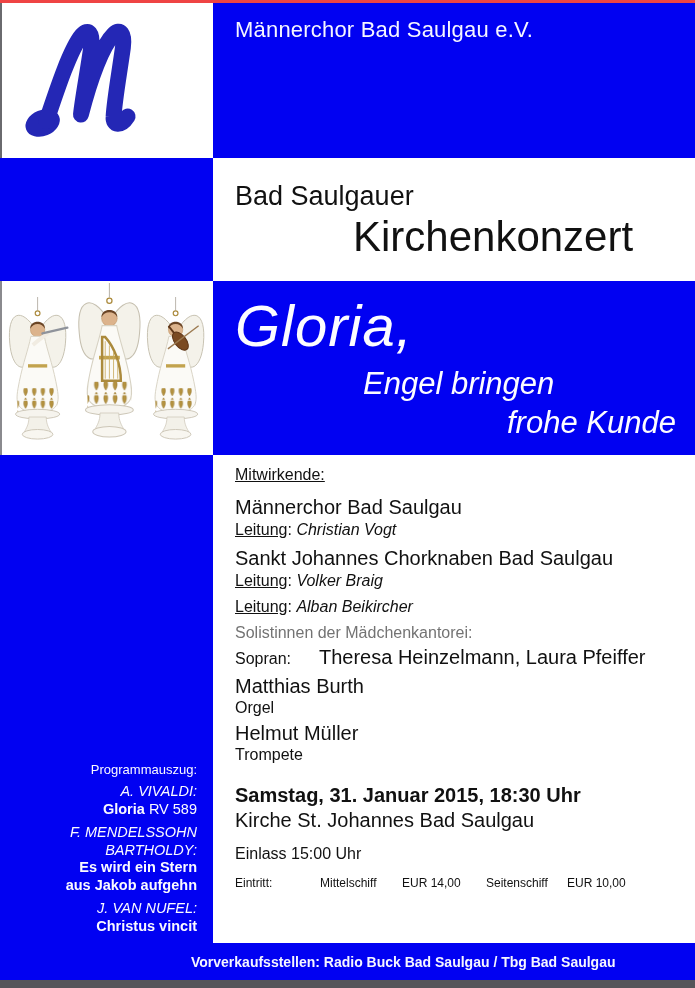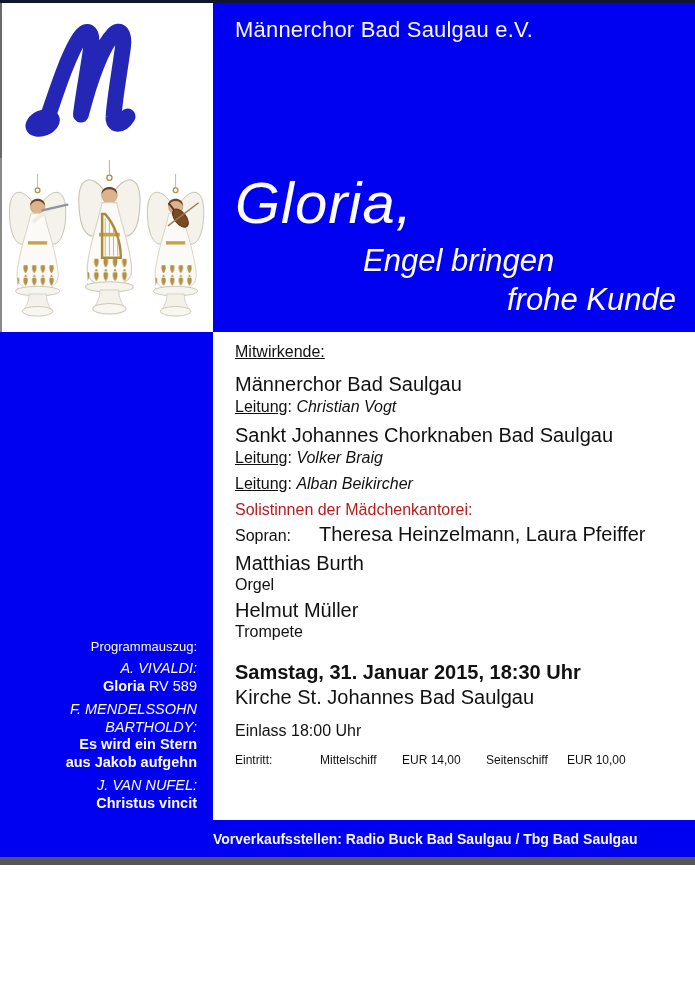--- a/index.html
+++ b/index.html
@@ -3,21 +3,21 @@
 <meta charset="utf-8">
 <style>
   html,body{margin:0;padding:0;background:#c9c9c9;}
   .page{
     position:relative;
     width:695px;height:988px;
     margin:0 auto;
     background:#ffffff;
     font-family:"Liberation Sans","DejaVu Sans",sans-serif;
     box-sizing:border-box;
-    border-top:3px solid #0f172a;
+    border-top:3px solid #ef4444;
     overflow:hidden;
   }
   .row{display:flex;width:695px;}
   .col-l{width:213px;flex:none;box-sizing:border-box;}
   .col-r{flex:1;box-sizing:border-box;}
   .blue{background:#0101f2;}
 
   
   .row1{height:155px;}
   .logo-box{
@@ -52,41 +52,41 @@
   .prog-composer{font-style:italic;}
   .prog-work{font-weight:bold;}
   .prog-gap{height:6px;}
 
   .main-col{background:#fff;padding:10px 0 0 22px;overflow:hidden;}
   .mw-heading{font-size:16px;text-decoration:underline;line-height:20px;margin-bottom:10px;color:#111;}
   .group-name{font-size:20px;line-height:24px;color:#111;margin-bottom:1px;}
   .leitung-line{font-size:16px;line-height:20px;color:#111;margin-bottom:6px;}
   .leitung-label{text-decoration:underline;}
   .leitung-person{font-style:italic;}
-  .sol-heading{font-size:16px;line-height:20px;color:#b91c1c;margin-bottom:2px;}
+  .sol-heading{font-size:16px;line-height:20px;color:#737373;margin-bottom:2px;}
   .sol-row{display:flex;align-items:baseline;line-height:24px;margin-bottom:1px;color:#111;}
   .sol-label{font-size:16px;width:84px;flex:none;}
   .sol-names{font-size:20px;}
   .mus-name{font-size:20px;line-height:24px;color:#111;margin-top:3px;}
   .mus-instr{font-size:16px;line-height:20px;color:#111;margin-bottom:2px;}
   .event-block{margin-top:18px;color:#111;}
   .ev-date{font-size:20px;font-weight:bold;line-height:25px;}
   .ev-venue{font-size:20px;line-height:25px;margin-bottom:11px;}
   .ev-admission{font-size:16px;line-height:20px;margin-bottom:11px;}
   .price-row{display:flex;font-size:12px;line-height:17px;color:#111;}
   .pr-label{width:85px;flex:none;}
   .pr-c1{width:82px;flex:none;}
   .pr-p1{width:84px;flex:none;}
   .pr-c2{width:81px;flex:none;}
 
   
   .footer-bar{
     height:37px;display:flex;align-items:center;
     color:#f6f6ff;font-size:14px;font-weight:600;
-    padding-left:22px;box-sizing:border-box;
+    box-sizing:border-box;
   }
   .footer-bar .pad{width:191px;flex:none;}
   .bottom-strip{height:8px;background:#55555a;width:695px;}
 </style>
 </head>
 <body>
 
 <div class="page">
 
   <div class="row row1">
@@ -96,20 +96,27 @@
         <path d="M34,118 C46,82 60,40 72,26 C79,18 84,24 82,39 C78,67 73,93 71,111
                  C81,72 94,37 106,25 C113,18 118,24 116,39 C112,68 107,95 106,113
                  C105,123 114,124 121,113" fill="none" stroke="#2427b5" stroke-width="17" stroke-linecap="round" stroke-linejoin="round"></path>
       </svg>
     </div>
     <div class="col-r blue org-band">
       <div class="org-name">Männerchor Bad Saulgau e.V.</div>
     </div>
   </div>
 
+  <div class="row row2">
+    <div class="col-l blue"></div>
+    <div class="col-r title-box">
+      <div class="title-line1">Bad Saulgauer</div>
+      <div class="title-line2">Kirchenkonzert</div>
+    </div>
+  </div>
 
   <div class="row row3">
     <div class="col-l angels-box">
       <svg width="211" height="174" viewBox="0 0 211 174">
         <defs>
           <pattern id="drops" width="9" height="13" patternUnits="userSpaceOnUse">
             <path d="M4.5,1 C6.5,4 7.5,8 4.5,12 C1.5,8 2.5,4 4.5,1 Z" fill="#b4923f" stroke="#94742c" stroke-width="0.5"></path>
           </pattern>
           <g id="angel">
             <line x1="35" y1="0" x2="35" y2="14" stroke="#b9b4aa" stroke-width="1"></line>
@@ -193,21 +200,21 @@
       </div>
 
       <div class="mus-name">Matthias Burth</div>
       <div class="mus-instr">Orgel</div>
       <div class="mus-name">Helmut Müller</div>
       <div class="mus-instr">Trompete</div>
 
       <div class="event-block">
         <div class="ev-date">Samstag, 31. Januar 2015, 18:30 Uhr</div>
         <div class="ev-venue">Kirche St. Johannes Bad Saulgau</div>
-        <div class="ev-admission">Einlass 18:00 Uhr</div>
+        <div class="ev-admission">Einlass 15:00 Uhr</div>
         <div class="price-row">
           <span class="pr-label">Eintritt:</span>
           <span class="pr-c1">Mittelschiff</span>
           <span class="pr-p1">EUR 14,00</span>
           <span class="pr-c2">Seitenschiff</span>
           <span class="pr-p2">EUR 10,00</span>
         </div>
 
       </div>
     </div>

